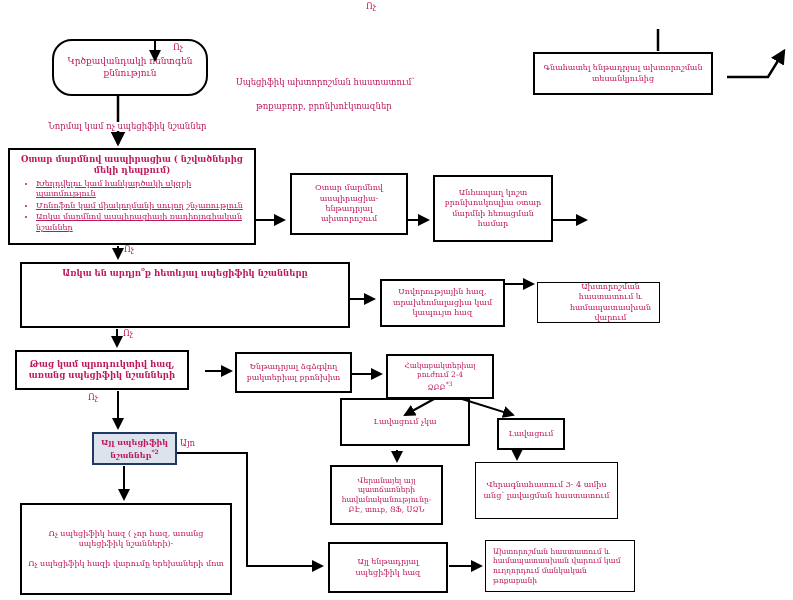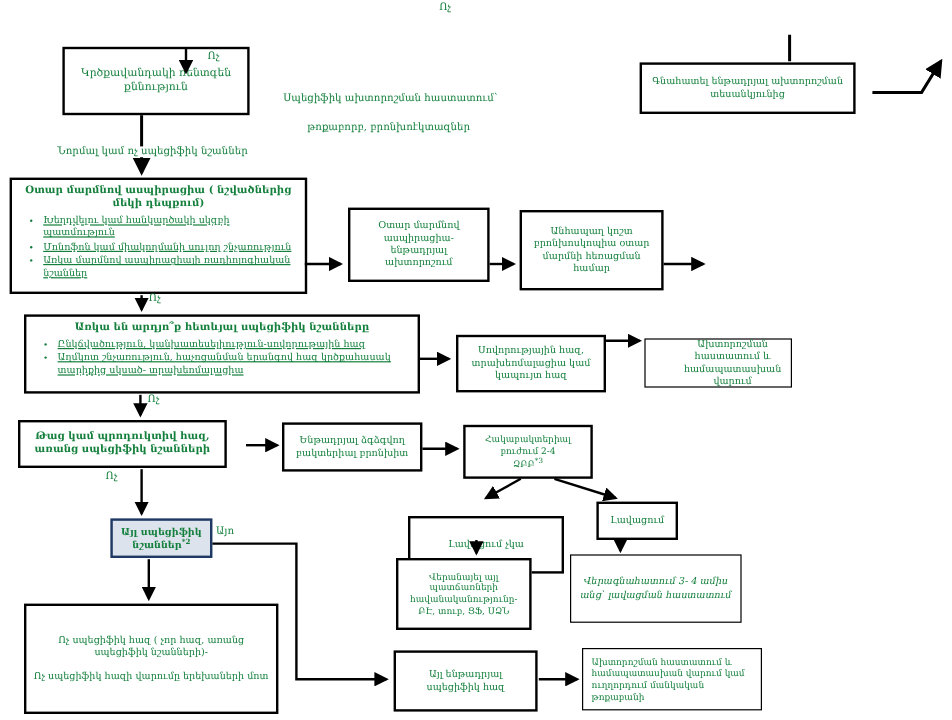--- a/index.html
+++ b/index.html
@@ -1,30 +1,30 @@
 <!DOCTYPE html>
 <html><head>
 <meta charset="utf-8">
 <style>
   html,body{margin:0;padding:0;}
   .stage{position:relative;width:793px;height:600px;background:#ffffff;
-         font-family:"DejaVu Serif","DejaVu Sans",serif;color:#15803d;overflow:hidden;}
+         font-family:"DejaVu Serif","DejaVu Sans",serif;color:#be185d;overflow:hidden;}
   .n{position:absolute;box-sizing:border-box;background:#fff;border:2px solid #000;
      display:flex;flex-direction:column;align-items:center;justify-content:center;
      text-align:center;font-size:8px;line-height:1.3;padding:2px 4px;z-index:1;}
   .listbox{display:block;text-align:center;padding-top:4px;}
   .b{font-weight:700;}
   .thick{border-width:2.5px;}
   .mid{border-width:2px;}
   .thin{border-width:1.3px;}
   .hl{border:2.5px solid #1f3864;background:#dde3ec;}
   .left{text-align:left;align-items:flex-start;}
   .fs75{font-size:7.5px;}
   .fs85{font-size:8.5px;}
-  .fs9{font-size:9px;}
+  .fs9{font-size:9px;border-radius:20px;}
   .lbl{position:absolute;z-index:3;font-size:8.5px;line-height:1.1;white-space:nowrap;}
   .bg{background:#fff;padding:0 2px;white-space:normal;}
   svg.ov{position:absolute;left:0;top:0;z-index:2;pointer-events:none;}
   ul.bl{margin:3px 0 0;padding-left:22px;text-align:left;font-size:8px;text-decoration:underline;}
   ul.bl li{margin:0 0 1px;}
   .gap{margin-top:9px;text-align:center;}
   sup{font-size:6px;}
   p{margin:0;}
 </style>
 </head>
@@ -62,24 +62,20 @@
   <div class="n mid" style="left:433px;top:175px;width:120px;height:67px;">
     <span>Անհապաղ կոշտ բրոնխոսկոպիա օտար մարմնի հեռացման համար</span>
   </div>
 
   <div class="n mid" style="left:290px;top:173px;width:118px;height:62px;">
     <span>Օտար մարմնով ասպիրացիա- ենթադրյալ ախտորոշում</span>
   </div>
 
   <div class="n mid listbox" style="left:20px;top:262px;width:330px;height:66px;">
     <div class="b fs85">Առկա են արդյո՞ք հետևյալ սպեցիֆիկ նշանները</div>
-    <ul class="bl">
-      <li>Ընկճվածություն, կանխատեսելիություն-սովորութային հազ</li>
-      <li>Աղմկոտ շնչառություն, հաչոցանման երանգով հազ կրծքահասակ տարիքից սկսած- տրախեոմալացիա</li>
-    </ul>
   </div>
 
   <div class="n thick" style="left:380px;top:279px;width:125px;height:48px;">
     <span>Սովորությային հազ, տրախեոմալացիա կամ կապույտ հազ</span>
   </div>
 
   <div class="n thin" style="left:537px;top:282px;width:123px;height:41px;padding-left:28px;">
     <span>Ախտորոշման հաստատում և համապատասխան վարում</span>
   </div>
 
@@ -91,33 +87,33 @@
     <span>Ենթադրյալ ձգձգվող բակտերիալ բրոնխիտ</span>
   </div>
 
   <div class="n mid fs75" style="left:386px;top:354px;width:108px;height:45px;">
     <span>Հակաբակտերիալ բուժում 2-4</span>
     <span>
       <span>ՁԲԲ</span><sup>*3</sup>
     </span>
   </div>
 
-  <div class="n thick" style="left:340px;top:430px;width:130px;height:48px;">
+  <div class="n thick" style="left:340px;top:398px;width:130px;height:48px;">
     <span>Լավացում չկա</span>
   </div>
 
   <div class="n thick" style="left:497px;top:418px;width:68px;height:32px;">
     <span>Լավացում</span>
   </div>
 
   <div class="n thick fs75" style="left:330px;top:465px;width:113px;height:60px;">
     <span>Վերանայել այլ պատճառների հավանականությունը- ԲԷ, տուբ, ՑՖ, ՍՁՆ</span>
   </div>
 
-  <div class="n thin" style="left:475px;top:462px;width:143px;height:57px;font-style:italic;">
+  <div class="n thin" style="left:475px;top:462px;width:143px;height:57px;">
     <span>Վերագնահատում 3- 4 ամիս անց՝ լավացման հաստատում</span>
   </div>
 
   <div class="n hl b" style="left:92px;top:432px;width:85px;height:33px;">
     <span>
       <span>Այլ սպեցիֆիկ նշաններ</span><sup>*2</sup>
     </span>
   </div>
 
   <div class="n mid" style="left:20px;top:503px;width:212px;height:92px;">

